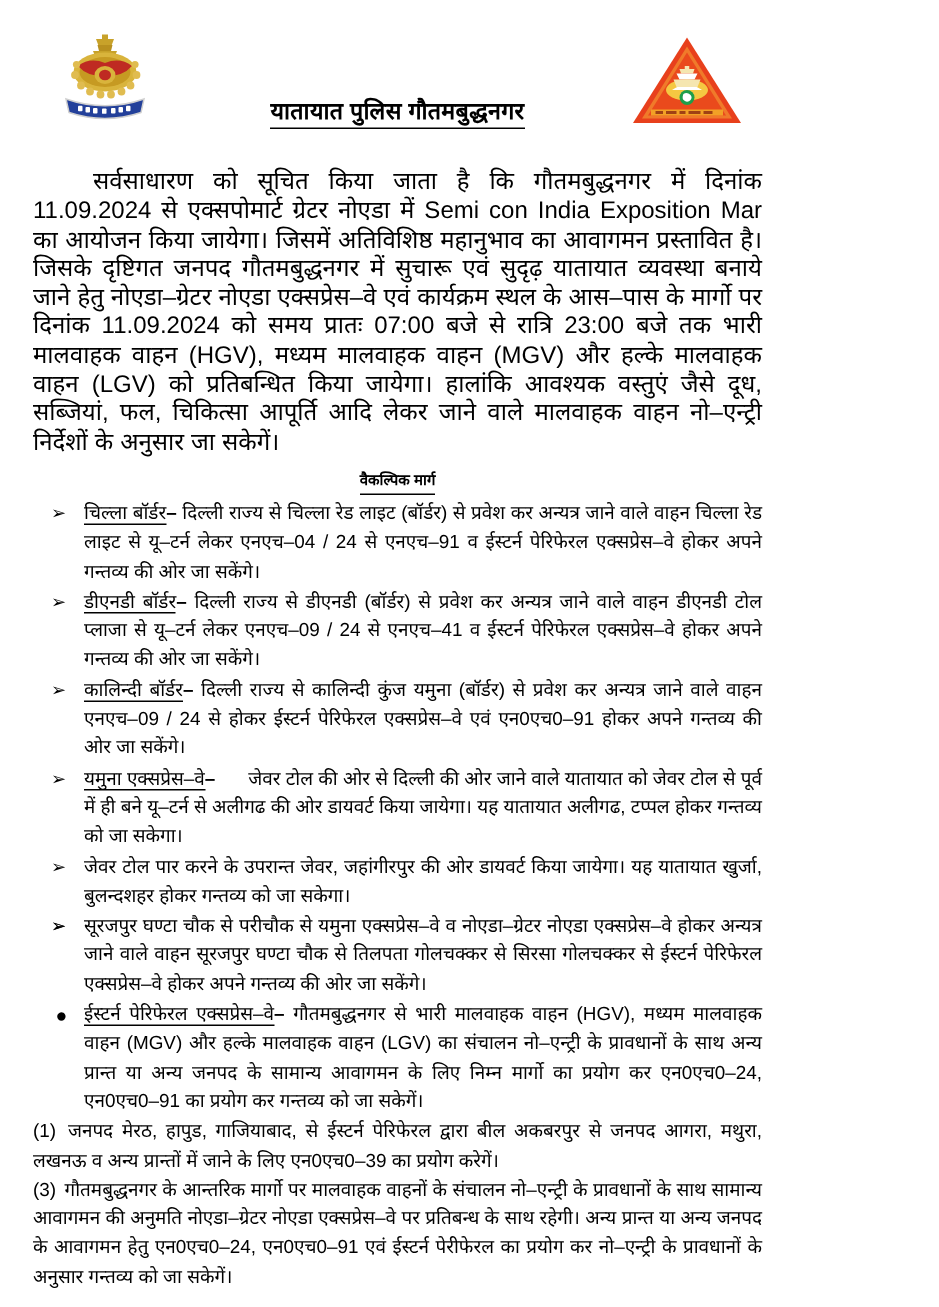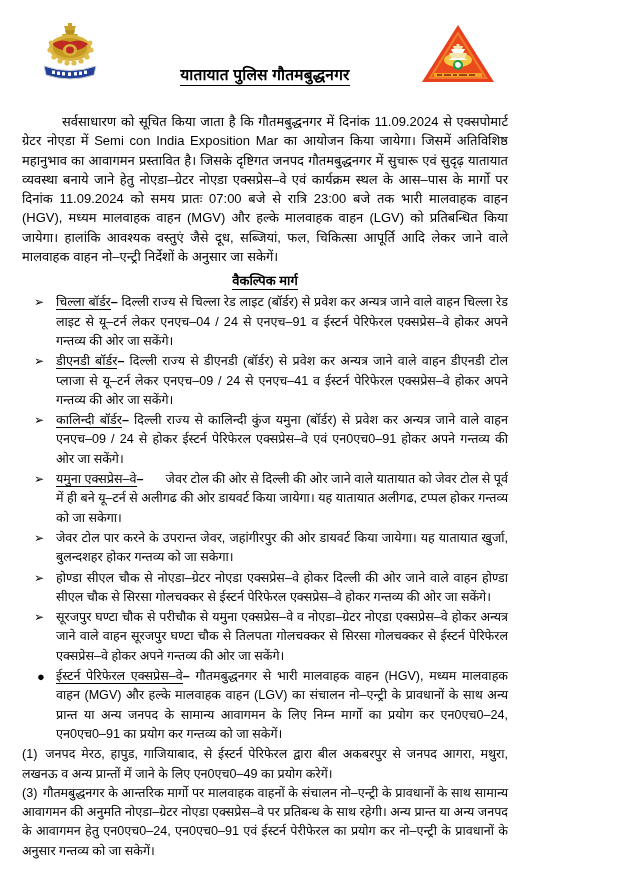--- a/index.html
+++ b/index.html
@@ -67,35 +67,35 @@
     font-size: 15.5px;
     margin-top: 2px;
   }
 
   
   .content {
     padding: 0 22px 0 22px;
   }
   p.intro {
     margin: 4px 0 0 0;
-    font-size: 13px;
+    font-size: 16px;
     line-height: 19.3px;
     text-align: justify;
     text-align-last: left;
     text-indent: 40px;
     word-spacing: 0.2px;
   }
   .section-heading {
     text-align: center;
     margin: 5px 0 3px 0;
   }
   .section-heading span {
     display: inline-block;
     font-weight: bold;
-    font-size: 13px;
+    font-size: 10px;
     border-bottom: 1.3px solid #000;
     line-height: 17px;
   }
 
   
   ul.routes {
     list-style: none;
     margin: 0;
     padding: 0 0 0 10px;
   }
@@ -247,24 +247,24 @@
     <div class="section-heading">
       <span>वैकल्पिक मार्ग</span>
     </div>
 
     <ul class="routes" id="routes-list">
         <li><span class="marker">➢</span><span class="lead">चिल्ला बॉर्डर</span><span class="lead-tail">–</span> <span>दिल्ली राज्य से चिल्ला रेड लाइट (बॉर्डर) से प्रवेश कर अन्यत्र जाने वाले वाहन चिल्ला रेड लाइट से यू–टर्न लेकर एनएच–04 / 24 से एनएच–91 व ईस्टर्न पेरिफेरल एक्सप्रेस–वे होकर अपने गन्तव्य की ओर जा सकेंगे।</span></li>
         <li><span class="marker">➢</span><span class="lead">डीएनडी बॉर्डर</span><span class="lead-tail">–</span> <span>दिल्ली राज्य से डीएनडी (बॉर्डर) से प्रवेश कर अन्यत्र जाने वाले वाहन डीएनडी टोल प्लाजा से यू–टर्न लेकर एनएच–09 / 24 से एनएच–41 व ईस्टर्न पेरिफेरल एक्सप्रेस–वे होकर अपने गन्तव्य की ओर जा सकेंगे।</span></li>
         <li><span class="marker">➢</span><span class="lead">कालिन्दी बॉर्डर</span><span class="lead-tail">–</span> <span>दिल्ली राज्य से कालिन्दी कुंज यमुना (बॉर्डर) से प्रवेश कर अन्यत्र जाने वाले वाहन एनएच–09 / 24 से होकर ईस्टर्न पेरिफेरल एक्सप्रेस–वे एवं एन0एच0–91 होकर अपने गन्तव्य की ओर जा सकेंगे।</span></li>
         <li><span class="marker">➢</span><span class="lead">यमुना एक्सप्रेस–वे</span><span class="lead-tail">–</span><span class="gap"></span><span>जेवर टोल की ओर से दिल्ली की ओर जाने वाले यातायात को जेवर टोल से पूर्व में ही बने यू–टर्न से अलीगढ की ओर डायवर्ट किया जायेगा। यह यातायात अलीगढ, टप्पल होकर गन्तव्य को जा सकेगा।</span></li>
         <li><span class="marker">➢</span><span>जेवर टोल पार करने के उपरान्त जेवर, जहांगीरपुर की ओर डायवर्ट किया जायेगा। यह यातायात खुर्जा, बुलन्दशहर होकर गन्तव्य को जा सकेगा।</span></li>
-        <li><span class="marker">➢</span><span>होण्डा सीएल चौक से नोएडा–ग्रेटर नोएडा एक्सप्रेस–वे होकर दिल्ली की ओर जाने वाले वाहन होण्डा सीएल चौक से सिरसा गोलचक्कर से ईस्टर्न पेरिफेरल एक्सप्रेस–वे होकर गन्तव्य की ओर जा सकेंगे।</span></li>
+        <li><span class="marker">➢</span></li>
         <li><span class="marker">➢</span><span>सूरजपुर घण्टा चौक से परीचौक से यमुना एक्सप्रेस–वे व नोएडा–ग्रेटर नोएडा एक्सप्रेस–वे होकर अन्यत्र जाने वाले वाहन सूरजपुर घण्टा चौक से तिलपता गोलचक्कर से सिरसा गोलचक्कर से ईस्टर्न पेरिफेरल एक्सप्रेस–वे होकर अपने गन्तव्य की ओर जा सकेंगे।</span></li>
         <li class="dot"><span class="marker">●</span><span class="lead">ईस्टर्न पेरिफेरल एक्सप्रेस–वे</span><span class="lead-tail">–</span> <span>गौतमबुद्धनगर से भारी मालवाहक वाहन (HGV), मध्यम मालवाहक वाहन (MGV) और हल्के मालवाहक वाहन (LGV) का संचालन नो–एन्ट्री के प्रावधानों के साथ अन्य प्रान्त या अन्य जनपद के सामान्य आवागमन के लिए निम्न मार्गो का प्रयोग कर एन0एच0–24, एन0एच0–91 का प्रयोग कर गन्तव्य को जा सकेगें।</span></li>
       </ul>
 
     <ul class="numbered" id="numbered-list">
-        <li><span class="num">(1)</span> <span>जनपद मेरठ, हापुड, गाजियाबाद, से ईस्टर्न पेरिफेरल द्वारा बील अकबरपुर से जनपद आगरा, मथुरा, लखनऊ व अन्य प्रान्तों में जाने के लिए एन0एच0–49 का प्रयोग करेगें।</span></li>
+        <li><span class="num">(1)</span> <span>जनपद मेरठ, हापुड, गाजियाबाद, से ईस्टर्न पेरिफेरल द्वारा बील अकबरपुर से जनपद आगरा, मथुरा, लखनऊ व अन्य प्रान्तों में जाने के लिए एन0एच0–39 का प्रयोग करेगें।</span></li>
         <li><span class="num">(3)</span> <span>गौतमबुद्धनगर के आन्तरिक मार्गो पर मालवाहक वाहनों के संचालन नो–एन्ट्री के प्रावधानों के साथ सामान्य आवागमन की अनुमति नोएडा–ग्रेटर नोएडा एक्सप्रेस–वे पर प्रतिबन्ध के साथ रहेगी। अन्य प्रान्त या अन्य जनपद के आवागमन हेतु एन0एच0–24, एन0एच0–91 एवं ईस्टर्न पेरीफेरल का प्रयोग कर नो–एन्ट्री के प्रावधानों के अनुसार गन्तव्य को जा सकेगें।</span></li>
       </ul>
 
   </div>
 </div>
 
 </body></html>

